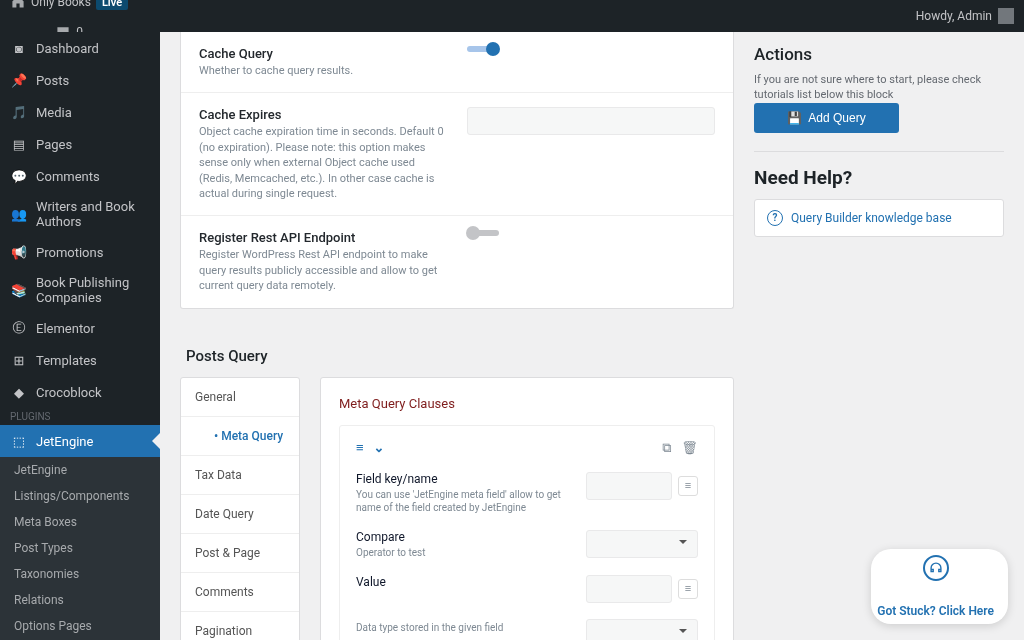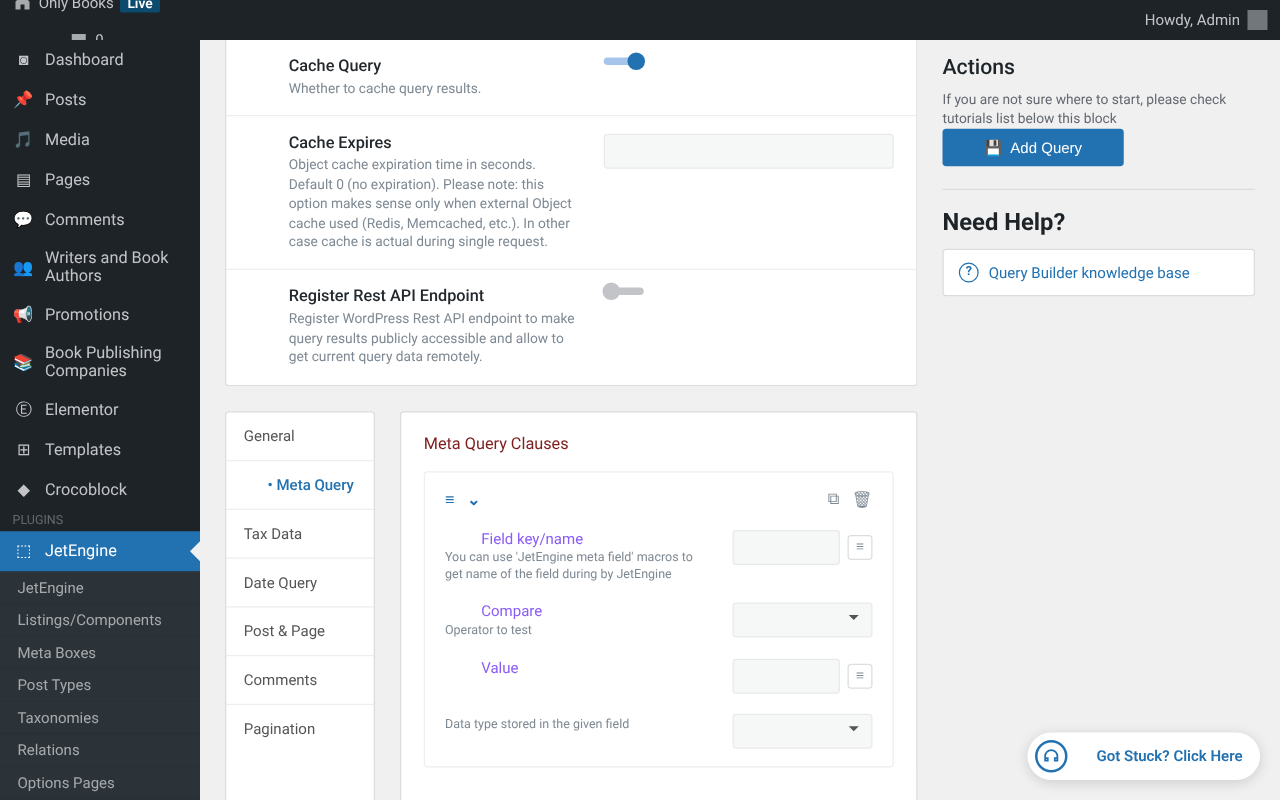--- a/index.html
+++ b/index.html
@@ -29,21 +29,21 @@
 
 
 .main { flex: 1; display: flex; padding: 0 20px 30px 20px; gap: 20px; position: relative; }
 .content { flex: 1; min-width: 0; }
 .aside { width: 250px; flex-shrink: 0; padding-top: 12px; }
 
 
 .panel { background: #fff; border: 1px solid #dcdcde; border-radius: 3px; margin-bottom: 20px; }
 .panel-row { display: flex; padding: 14px 18px; border-bottom: 1px solid #eee; gap: 20px; }
 .panel-row:last-child { border-bottom: none; }
-.panel-row-label { flex: 1; max-width: 320px; margin-left: 32px; }
+.panel-row-label { flex: 1; max-width: 320px; }
 .panel-row-label .title { font-size: 13px; color: #23282d; font-weight: 500; }
 .panel-row-label .desc { font-size: 11px; color: #7e8993; margin-top: 2px; line-height: 1.4; }
 .panel-row-control { flex: 1; display: flex; align-items: flex-start; }
 
 
 .toggle { width: 32px; height: 6px; background: #c3c4c7; border-radius: 4px; position: relative; cursor: pointer; }
 .toggle .knob { width: 14px; height: 14px; background: #c3c4c7; border-radius: 50%; position: absolute; top: -4px; left: -1px; }
 .toggle.on { background: #a7c5ea; }
 .toggle.on .knob { background: #2271b1; left: auto; right: -1px; }
 
@@ -66,41 +66,41 @@
 
 .clause-box { border: 1px solid #eee; border-radius: 3px; padding: 14px 16px; margin-bottom: 14px; }
 .clause-head { display: flex; align-items: center; justify-content: space-between; margin-bottom: 16px; }
 .clause-head-left { display: flex; gap: 10px; color: #2271b1; }
 .clause-head-right { display: flex; gap: 10px; color: #7e8993; }
 .iconbtn { cursor: pointer; }
 
 .field-row { display: flex; gap: 20px; margin-bottom: 16px; align-items: flex-start; }
 .field-row:last-child { margin-bottom: 0; }
 .field-label { width: 210px; flex-shrink: 0; }
-.field-label .t { font-size: 12px; color: #8b5cf6; margin-left: 29px; }
+.field-label .t { font-size: 12px; color: #0f172a; }
 .field-label .d { font-size: 10px; color: #7e8993; line-height: 1.3; margin-top: 2px; }
 .field-control { flex: 1; display: flex; gap: 6px; align-items: center; }
 .field-control .input-text { flex: 1; }
 .side-icon { width: 20px; height: 20px; color: #7e8993; display: flex; align-items: center; justify-content: center; border: 1px solid #ddd; border-radius: 3px; cursor: pointer; font-size: 11px; }
 .select-box { width: 100%; height: 28px; background: #f6f7f7; border: 1px solid #e9e9ea; border-radius: 3px; position: relative; }
 .select-box::after { content: ''; position: absolute; right: 10px; top: 50%; transform: translateY(-50%); border: 4px solid transparent; border-top-color: #555; }
 
 .btn-primary { background: #2271b1; color: #fff; border: none; padding: 7px 14px; border-radius: 3px; font-size: 12px; cursor: pointer; }
 .btn-wide { display: flex; align-items: center; justify-content: center; gap: 6px; width: 145px; padding: 8px; }
 
 
 .aside h2 { font-size: 17px; color: #1d2327; margin-bottom: 8px; font-weight: 500; }
 .aside-desc { font-size: 11px; color: #646970; line-height: 1.4; }
 .aside-hr { border: none; border-top: 1px solid #dcdcde; margin-bottom: 14px; }
 .kb-box { background: #fff; border: 1px solid #dcdcde; border-radius: 3px; padding: 10px 12px; display: flex; gap: 8px; align-items: center; }
 .kb-link { color: #2271b1; font-size: 12px; }
 .q-circle { width: 16px; height: 16px; border: 1.5px solid #2271b1; border-radius: 50%; color: #2271b1; font-size: 10px; font-weight: 700; display: flex; align-items: center; justify-content: center; }
 
 
-.help-widget { position: fixed; right: 16px; bottom: 16px; background: #fff; border-radius: 20px; padding: 6px 14px 6px 6px; display: flex; align-items: center; gap: 23px; box-shadow: 0 2px 10px rgba(0,0,0,.15); font-size: 12px; font-weight: 600; color: #2271b1; cursor: pointer; }
+.help-widget { position: fixed; right: 16px; bottom: 16px; background: #fff; border-radius: 20px; padding: 6px 14px 6px 6px; display: flex; align-items: center; gap: 23px; box-shadow: 0 2px 10px rgba(0,0,0,.15); font-size: 12px; font-weight: 600; color: #2271b1; cursor: pointer; flex-direction: column; }
 .help-widget .circ { width: 26px; height: 26px; border:2px solid #2271b1; border-radius: 50%; display: flex; align-items: center; justify-content: center; }
 </style>
 </head>
 <body>
 
 <div class="topbar">
   <div class="topbar-left">
     <span class="topbar-item">
       <svg class="wp-icon" viewBox="0 0 20 20" fill="#a7aaad">
           <circle cx="10" cy="10" r="9" fill="none" stroke="#a7aaad" stroke-width="1.5"></circle>
@@ -223,20 +223,21 @@
             <div class="desc">Register WordPress Rest API endpoint to make query results publicly accessible and allow to get current query data remotely.</div>
           </div>
           <div class="panel-row-control">
             <div class="toggle">
                 <div class="knob"></div>
               </div>
           </div>
         </div>
       </div>
 
+      <div class="section-h">Posts Query</div>
 
       <div class="tabs-wrap">
         <div class="tabs-col">
           <div class="tab-item">General</div>
           <div class="tab-item active">Meta Query</div>
           <div class="tab-item">Tax Data</div>
           <div class="tab-item">Date Query</div>
           <div class="tab-item">Post &amp; Page</div>
           <div class="tab-item">Comments</div>
           <div class="tab-item">Pagination</div>
@@ -253,21 +254,21 @@
               </div>
               <div class="clause-head-right">
                 <span class="iconbtn">⧉</span>
                 <span class="iconbtn">🗑</span>
               </div>
             </div>
 
             <div class="field-row">
               <div class="field-label">
                   <div class="t">Field key/name</div>
-                  <div class="d">You can use 'JetEngine meta field' macros to get name of the field during by JetEngine</div>
+                  <div class="d">You can use 'JetEngine meta field' allow to get name of the field created by JetEngine</div>
                 </div>
               <div class="field-control">
                 <div class="input-text"></div>
                 <div class="side-icon">≡</div>
               </div>
             </div>
 
             <div class="field-row">
               <div class="field-label">
                   <div class="t">Compare</div>

